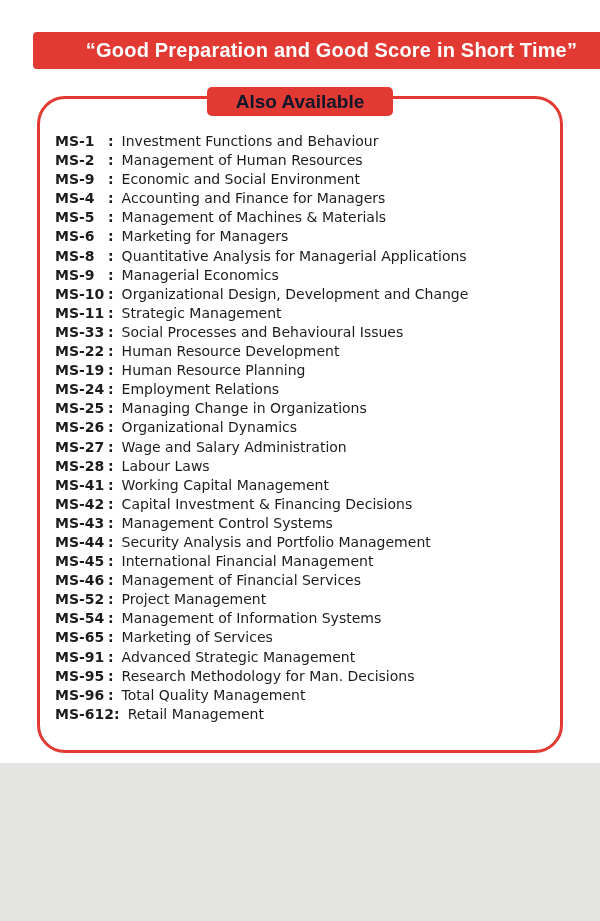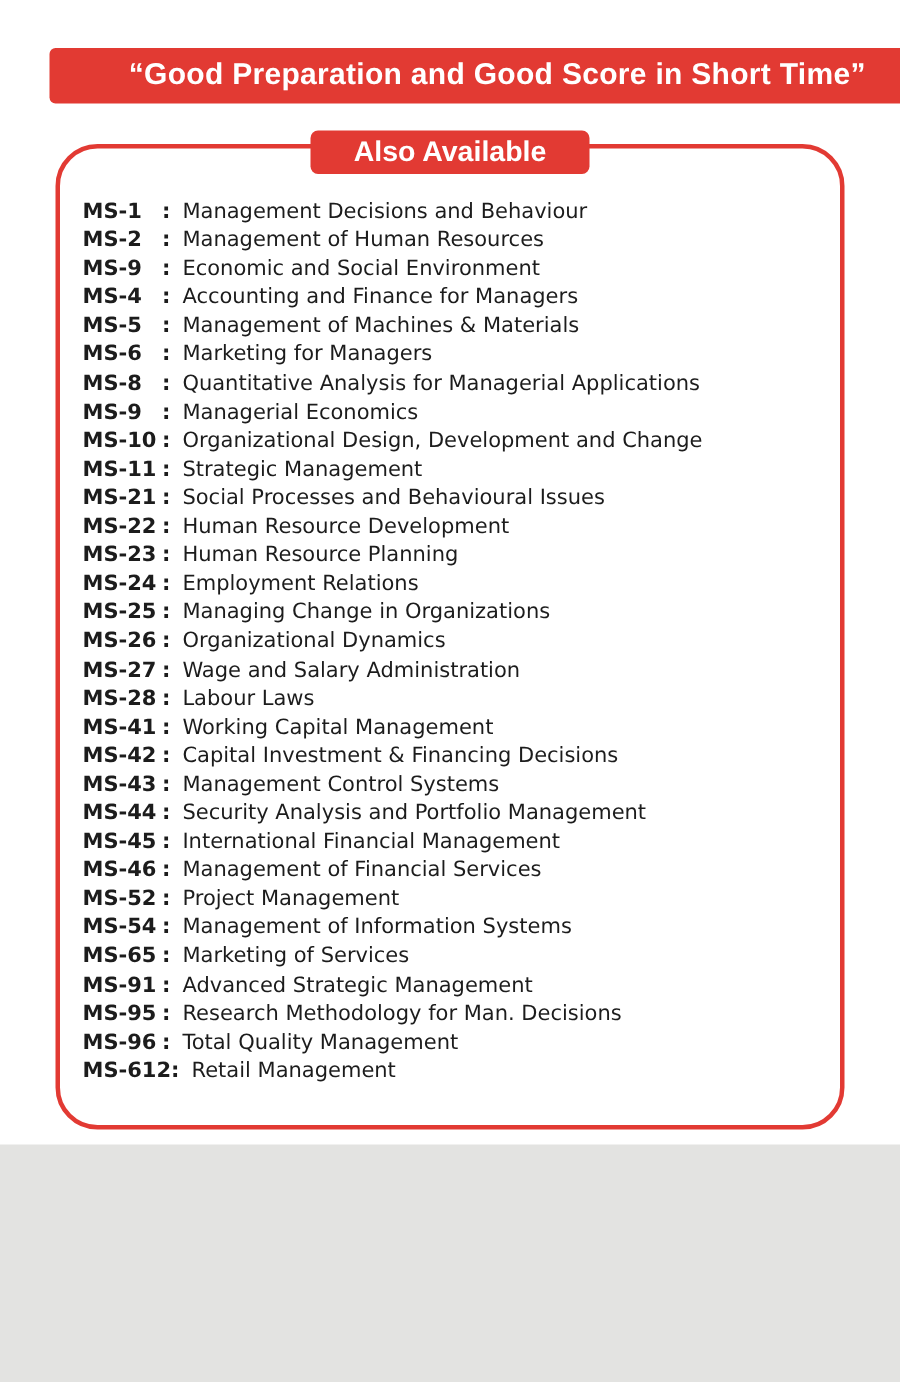--- a/index.html
+++ b/index.html
@@ -27,21 +27,21 @@
 
   
   .list-box{
     position:absolute;left:37px;top:96px;width:526px;height:657px;
     border:3px solid var(--red);border-radius:28px;background:#ffffff;
   }
   .also-banner{
     position:absolute;left:207px;top:87px;width:186px;height:29px;
     background:var(--red);border-radius:5px;z-index:3;
     display:flex;align-items:center;justify-content:center;
-    color:#ffffff;font-family:"Liberation Sans",sans-serif;
+    color:#0f172a;font-family:"Liberation Sans",sans-serif;
     font-weight:700;font-size:19px;
   }
 
   
   .course-list{
     position:absolute;left:55px;top:132px;width:500px;z-index:2;
     color:var(--ink);font-size:14px;
   }
   .course-row{height:19.1px;line-height:19.1px;white-space:nowrap;}
   .course-code{display:inline-block;min-width:53px;font-weight:700;}
@@ -61,33 +61,33 @@
   <span>“Good Preparation and Good Score in Short Time”</span>
 </div>
 
 <div class="list-box"></div>
 
 <div class="also-banner">
   <span>Also Available</span>
 </div>
 
 <div class="course-list">
-    <div class="course-row"><span class="course-code">MS-1</span><span class="course-colon">:</span><span class="course-title">Management Decisions and Behaviour</span></div>
+    <div class="course-row"><span class="course-code">MS-1</span><span class="course-colon">:</span><span class="course-title">Investment Functions and Behaviour</span></div>
     <div class="course-row"><span class="course-code">MS-2</span><span class="course-colon">:</span><span class="course-title">Management of Human Resources</span></div>
     <div class="course-row"><span class="course-code">MS-9</span><span class="course-colon">:</span><span class="course-title">Economic and Social Environment</span></div>
     <div class="course-row"><span class="course-code">MS-4</span><span class="course-colon">:</span><span class="course-title">Accounting and Finance for Managers</span></div>
     <div class="course-row"><span class="course-code">MS-5</span><span class="course-colon">:</span><span class="course-title">Management of Machines &amp; Materials</span></div>
     <div class="course-row"><span class="course-code">MS-6</span><span class="course-colon">:</span><span class="course-title">Marketing for Managers</span></div>
     <div class="course-row"><span class="course-code">MS-8</span><span class="course-colon">:</span><span class="course-title">Quantitative Analysis for Managerial Applications</span></div>
     <div class="course-row"><span class="course-code">MS-9</span><span class="course-colon">:</span><span class="course-title">Managerial Economics</span></div>
     <div class="course-row"><span class="course-code">MS-10</span><span class="course-colon">:</span><span class="course-title">Organizational Design, Development and Change</span></div>
     <div class="course-row"><span class="course-code">MS-11</span><span class="course-colon">:</span><span class="course-title">Strategic Management</span></div>
-    <div class="course-row"><span class="course-code">MS-21</span><span class="course-colon">:</span><span class="course-title">Social Processes and Behavioural Issues</span></div>
+    <div class="course-row"><span class="course-code">MS-33</span><span class="course-colon">:</span><span class="course-title">Social Processes and Behavioural Issues</span></div>
     <div class="course-row"><span class="course-code">MS-22</span><span class="course-colon">:</span><span class="course-title">Human Resource Development</span></div>
-    <div class="course-row"><span class="course-code">MS-23</span><span class="course-colon">:</span><span class="course-title">Human Resource Planning</span></div>
+    <div class="course-row"><span class="course-code">MS-19</span><span class="course-colon">:</span><span class="course-title">Human Resource Planning</span></div>
     <div class="course-row"><span class="course-code">MS-24</span><span class="course-colon">:</span><span class="course-title">Employment Relations</span></div>
     <div class="course-row"><span class="course-code">MS-25</span><span class="course-colon">:</span><span class="course-title">Managing Change in Organizations</span></div>
     <div class="course-row"><span class="course-code">MS-26</span><span class="course-colon">:</span><span class="course-title">Organizational Dynamics</span></div>
     <div class="course-row"><span class="course-code">MS-27</span><span class="course-colon">:</span><span class="course-title">Wage and Salary Administration</span></div>
     <div class="course-row"><span class="course-code">MS-28</span><span class="course-colon">:</span><span class="course-title">Labour Laws</span></div>
     <div class="course-row"><span class="course-code">MS-41</span><span class="course-colon">:</span><span class="course-title">Working Capital Management</span></div>
     <div class="course-row"><span class="course-code">MS-42</span><span class="course-colon">:</span><span class="course-title">Capital Investment &amp; Financing Decisions</span></div>
     <div class="course-row"><span class="course-code">MS-43</span><span class="course-colon">:</span><span class="course-title">Management Control Systems</span></div>
     <div class="course-row"><span class="course-code">MS-44</span><span class="course-colon">:</span><span class="course-title">Security Analysis and Portfolio Management</span></div>
     <div class="course-row"><span class="course-code">MS-45</span><span class="course-colon">:</span><span class="course-title">International Financial Management</span></div>

